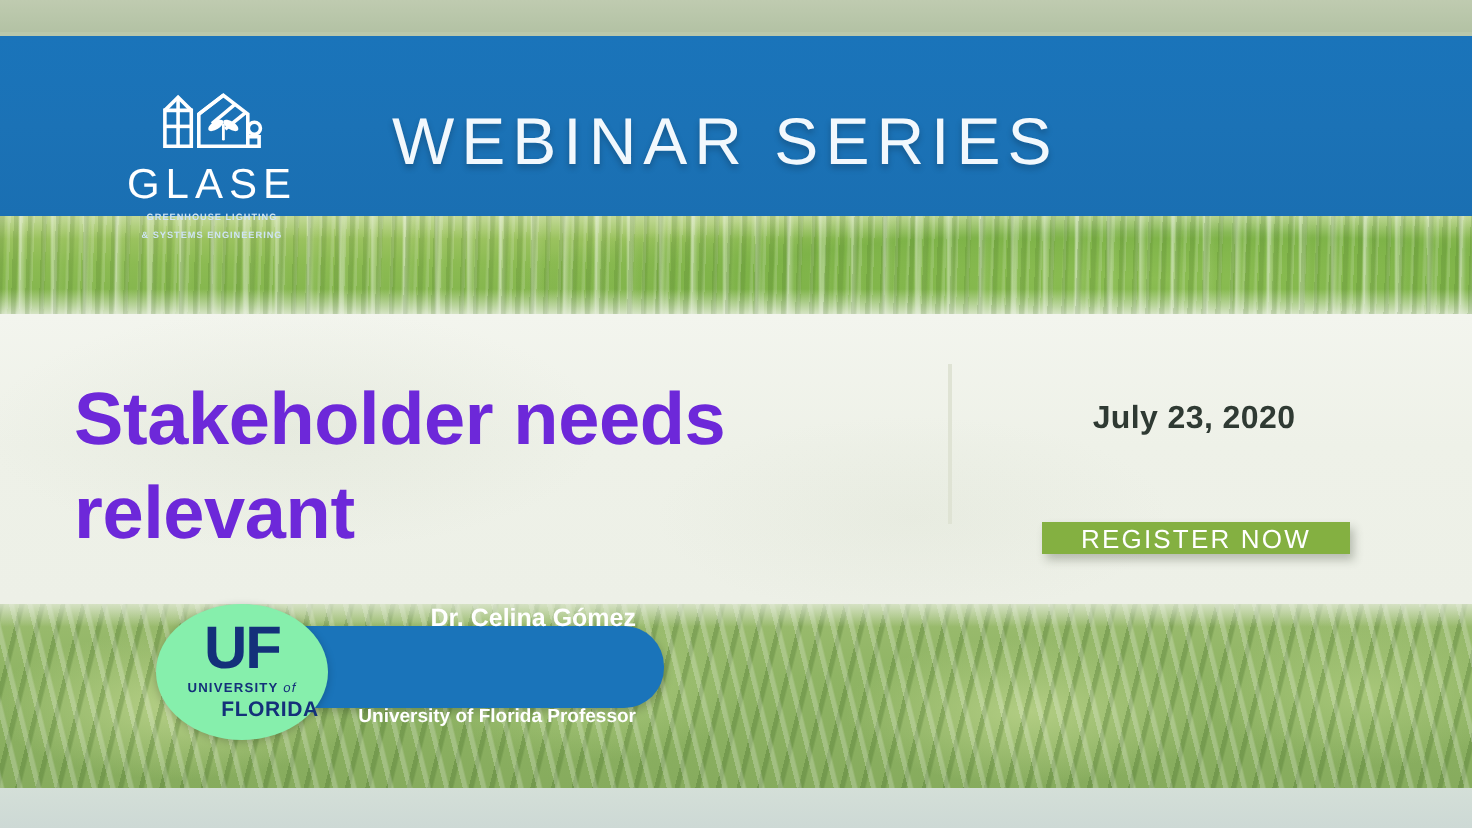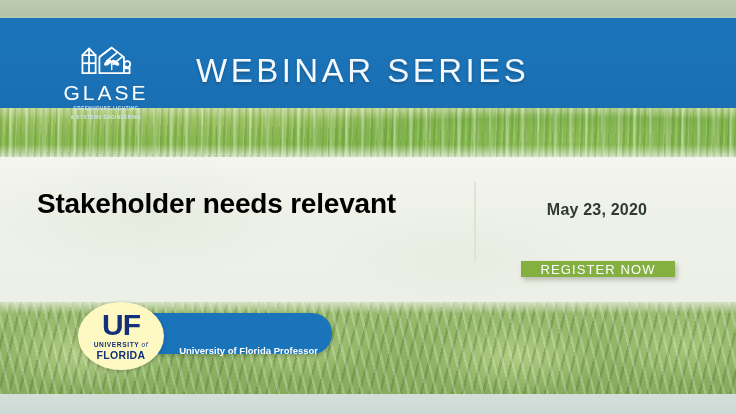--- a/index.html
+++ b/index.html
@@ -97,21 +97,21 @@
   .banner-title{
     position:absolute;left:196px;top:36px;
     color:#f2f8fd;font-size:33px;letter-spacing:3.5px;line-height:1;
     font-weight:400;
     text-shadow:0 2px 3px rgba(0,0,0,.22);
   }
 
   
   .headline{
     position:absolute;left:37px;top:186px;width:400px;
-    color:#000000;font-size:28px;font-weight:bold;line-height:1.28;
+    color:#6d28d9;font-size:37px;font-weight:bold;line-height:1.28;
     letter-spacing:-.2px;
   }
   .divider{
     position:absolute;left:474px;top:182px;width:2px;height:80px;
     background:#dfe3d4;
   }
 
   
   .date-block{
     position:absolute;left:492px;top:199px;width:210px;text-align:center;
@@ -136,28 +136,28 @@
     background:#1a74ba;border-radius:0 20px 20px 0;
     box-shadow:1px 2px 4px rgba(0,0,0,.20);
     display:flex;flex-direction:column;align-items:flex-end;justify-content:center;
     padding-right:14px;box-sizing:border-box;
   }
   .speaker-name{color:#ffffff;font-size:12.5px;font-weight:bold;line-height:1.2;}
   .speaker-role{color:#ffffff;font-size:9.5px;font-weight:bold;line-height:1.35;margin-top:36px;}
 
   .uf-badge{
     position:absolute;left:78px;top:302px;width:86px;height:68px;
-    background:#fef9c3;border-radius:50%;
+    background:#86efac;border-radius:50%;
     box-shadow:0 1px 4px rgba(0,0,0,.22);
     display:flex;flex-direction:column;align-items:center;justify-content:center;
   }
   .uf-mark{color:#14307a;font-size:30px;font-weight:bold;line-height:.92;letter-spacing:-1px;}
   .uf-sub1{color:#14307a;font-size:6.6px;font-weight:bold;letter-spacing:.6px;line-height:1.2;margin-top:2px;}
   .uf-sub1 i{font-style:italic;font-weight:normal;}
-  .uf-sub2{color:#14307a;font-size:10.5px;font-weight:bold;letter-spacing:.3px;line-height:1.15;}
+  .uf-sub2{color:#14307a;font-size:10.5px;font-weight:bold;letter-spacing:.3px;line-height:1.15;padding-left:28px;}
 </style>
 </head>
 <body>
 
 <div class="poster">
 
   <div class="bg-sky"></div>
   <div class="bg-field"></div>
   <div class="bg-foliage"></div>
   <div class="bg-bottom"></div>
@@ -194,26 +194,27 @@
     <div class="banner-title">WEBINAR SERIES</div>
   </div>
 
   <div class="headline">
     <div>Stakeholder needs relevant</div>
   </div>
 
   <div class="divider"></div>
 
   <div class="date-block">
-    <div class="date-line">May 23, 2020</div>
+    <div class="date-line">July 23, 2020</div>
   </div>
 
   <div class="register-btn">REGISTER NOW</div>
 
   <div class="speaker-bar">
+    <div class="speaker-name">Dr. Celina Gómez</div>
     <div class="speaker-role">University of Florida Professor</div>
   </div>
 
   <div class="uf-badge">
     <div class="uf-mark">UF</div>
     <div class="uf-sub1">
       <span>UNIVERSITY</span>
       <i>of</i>
     </div>
     <div class="uf-sub2">FLORIDA</div>

